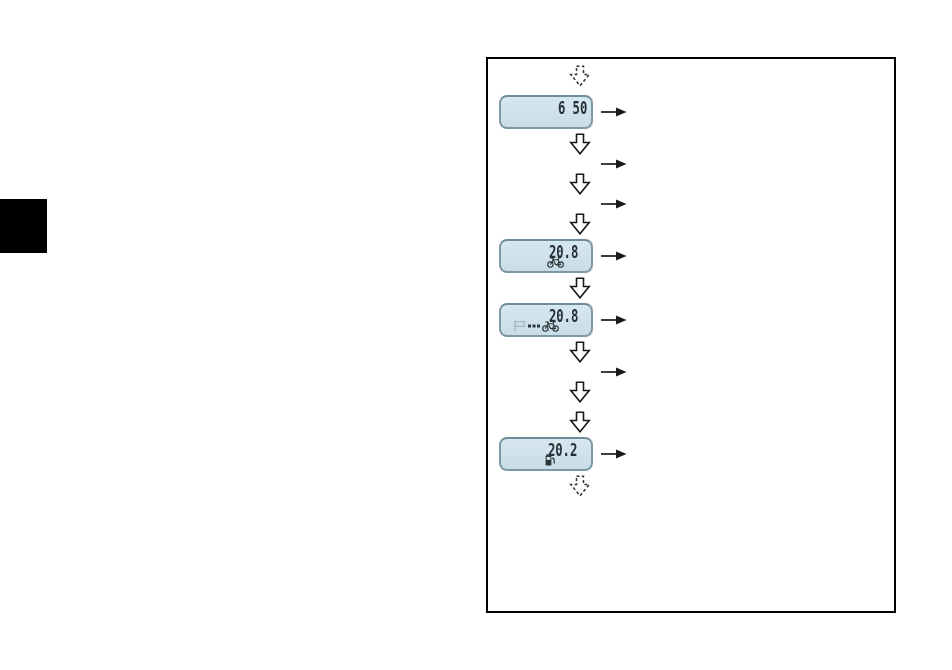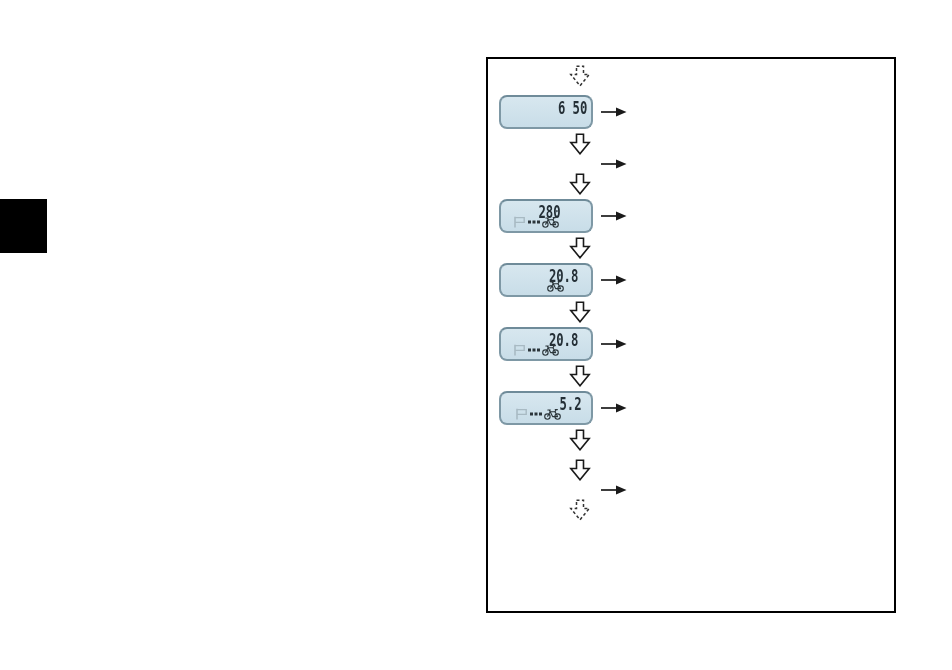--- a/index.html
+++ b/index.html
@@ -156,34 +156,20 @@
         </svg>
     </div>
 
     <div class="connector">
       <svg class="sym" width="22" height="22">
           <use href="#sym-down-arrow"></use>
         </svg>
     </div>
 
     <div class="step">
-      <div class="lcd s3">
-        <span class="num">280</span>
-        <span class="icons">
-          <svg class="sym" width="13" height="12">
-              <use href="#sym-flag"></use>
-            </svg>
-          <svg class="sym" width="12" height="4">
-              <use href="#sym-dots"></use>
-            </svg>
-          <svg class="sym" width="17" height="12">
-              <use href="#sym-bike"></use>
-            </svg>
-        </span>
-      </div>
       <svg class="right-arrow sym" width="26" height="10">
           <use href="#sym-right-arrow"></use>
         </svg>
     </div>
 
     <div class="connector">
       <svg class="sym" width="22" height="22">
           <use href="#sym-down-arrow"></use>
         </svg>
     </div>
@@ -228,53 +214,47 @@
         </svg>
     </div>
 
     <div class="connector">
       <svg class="sym" width="22" height="22">
           <use href="#sym-down-arrow"></use>
         </svg>
     </div>
 
     <div class="step">
-      <div class="lcd s6">
-        <span class="num">5.2</span>
+      <svg class="right-arrow sym" width="26" height="10">
+          <use href="#sym-right-arrow"></use>
+        </svg>
+    </div>
+
+    <div class="connector">
+      <svg class="sym" width="22" height="22">
+          <use href="#sym-down-arrow"></use>
+        </svg>
+    </div>
+
+
+    <div class="connector">
+      <svg class="sym" width="22" height="22">
+          <use href="#sym-down-arrow"></use>
+        </svg>
+    </div>
+
+    <div class="step">
+      <div class="lcd s8">
+        <span class="num">20.2</span>
         <span class="icons">
-          <svg class="sym" width="13" height="12">
-              <use href="#sym-flag"></use>
-            </svg>
-          <svg class="sym" width="12" height="4">
-              <use href="#sym-dots"></use>
-            </svg>
-          <svg class="sym" width="17" height="12">
-              <use href="#sym-bike"></use>
+          <svg class="sym" width="10" height="12">
+              <use href="#sym-pump"></use>
             </svg>
         </span>
       </div>
-      <svg class="right-arrow sym" width="26" height="10">
-          <use href="#sym-right-arrow"></use>
-        </svg>
-    </div>
-
-    <div class="connector">
-      <svg class="sym" width="22" height="22">
-          <use href="#sym-down-arrow"></use>
-        </svg>
-    </div>
-
-
-    <div class="connector">
-      <svg class="sym" width="22" height="22">
-          <use href="#sym-down-arrow"></use>
-        </svg>
-    </div>
-
-    <div class="step">
       <svg class="right-arrow sym" width="26" height="10">
           <use href="#sym-right-arrow"></use>
         </svg>
     </div>
 
     <div class="connector edge-bottom">
       <svg class="sym" width="22" height="22">
           <use href="#sym-dashed-down-arrow"></use>
         </svg>
     </div>

